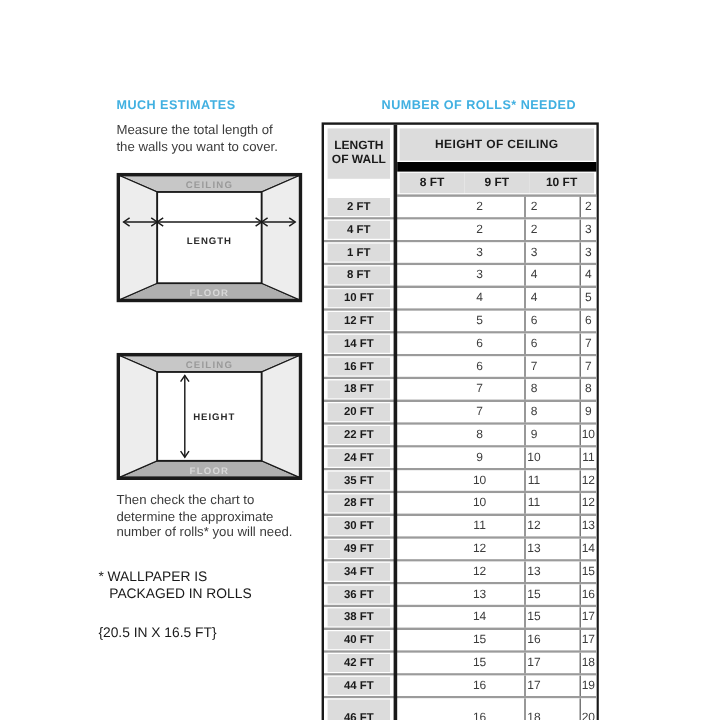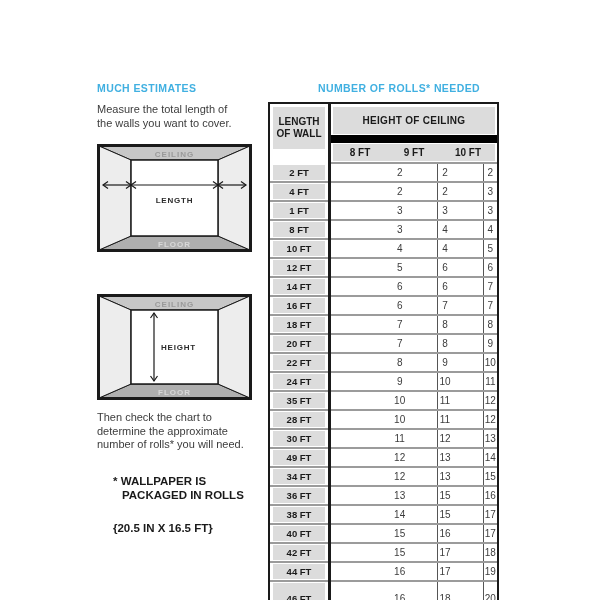--- a/index.html
+++ b/index.html
@@ -12,21 +12,21 @@
 
   .section-title { font-size:10.5px; font-weight:bold; color:#41B0E1; letter-spacing:0.4px; }
   #room-title  { left:97px;  top:82px; }
   #rolls-title { left:318px; top:82px; }
 
   .step { left:97px; width:170px; font-size:11px; line-height:13.5px; color:#3C3C3C; white-space:pre-line; }
   #step1 { top:103px; }
   #step2 { top:261px; }
   #step3 { top:411px; }
 
-  .footnote { left:113px; font-size:11.5px; font-weight:bold; color:#1A1A1A; line-height:14px; white-space:pre-line; }
+  .footnote { left:82px; font-size:11.5px; font-weight:normal; color:#1A1A1A; line-height:14px; white-space:pre-line; }
   #footnote-packaged { top:474px; padding-left:9px; text-indent:-9px; }
   #footnote-roll { top:507px; }
 
   #diagram1 { left:97px; top:144px; }
   #diagram2 { left:97px; top:294px; }
 
   
   #rolls-table { left:268px; top:102px; width:231px; border:2px solid #1A1A1A; position:absolute; background:#fff; }
   #vdivider { position:absolute; left:58px; top:0; bottom:0; width:3px; background:#1A1A1A; z-index:2; }
 

